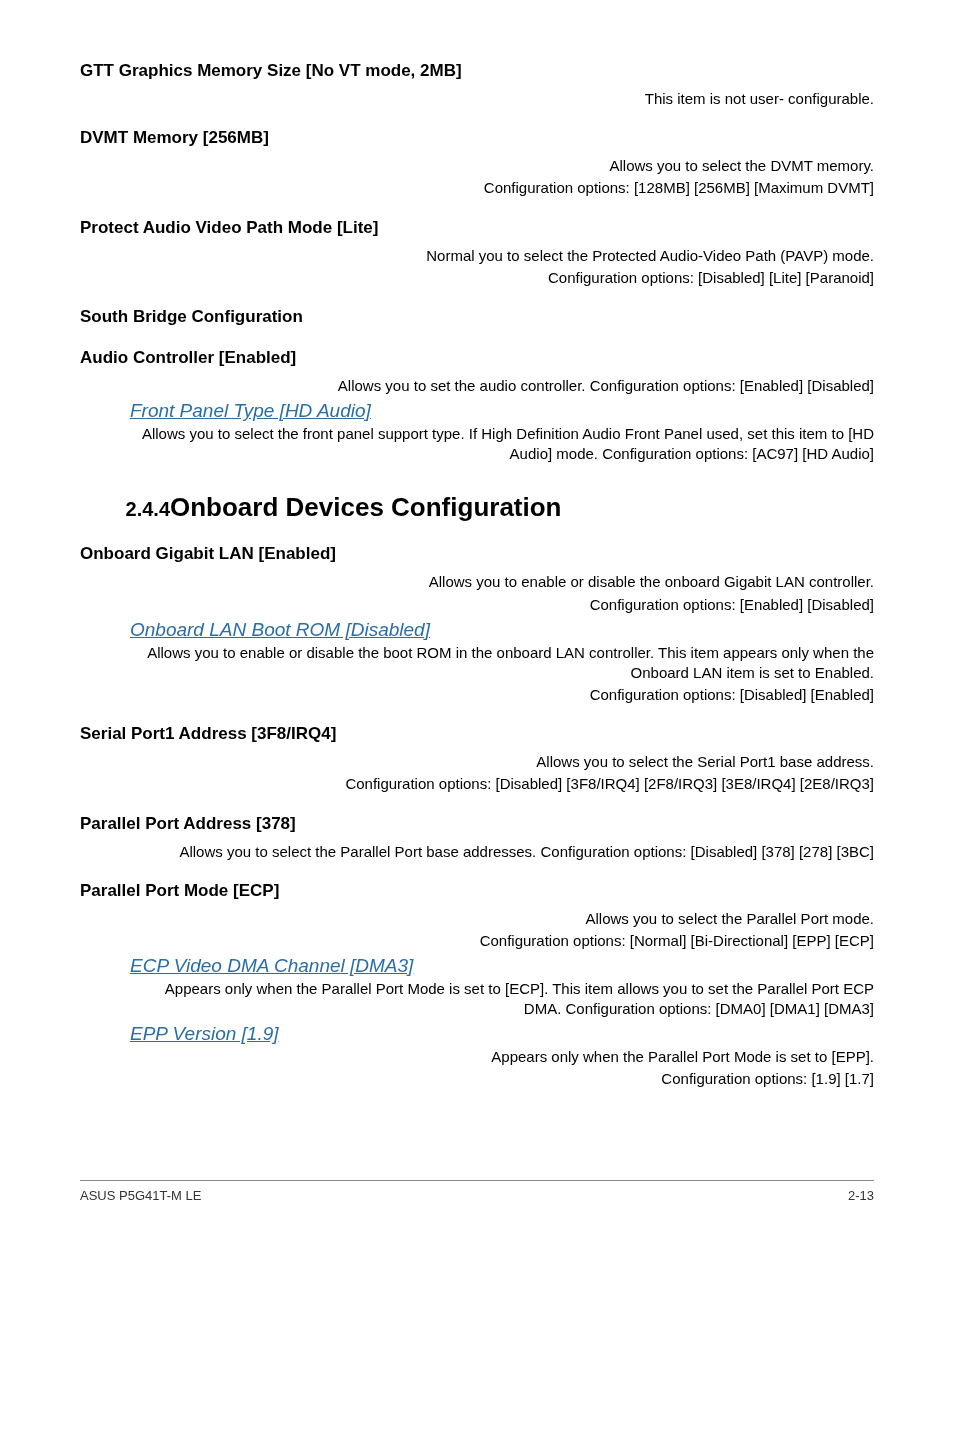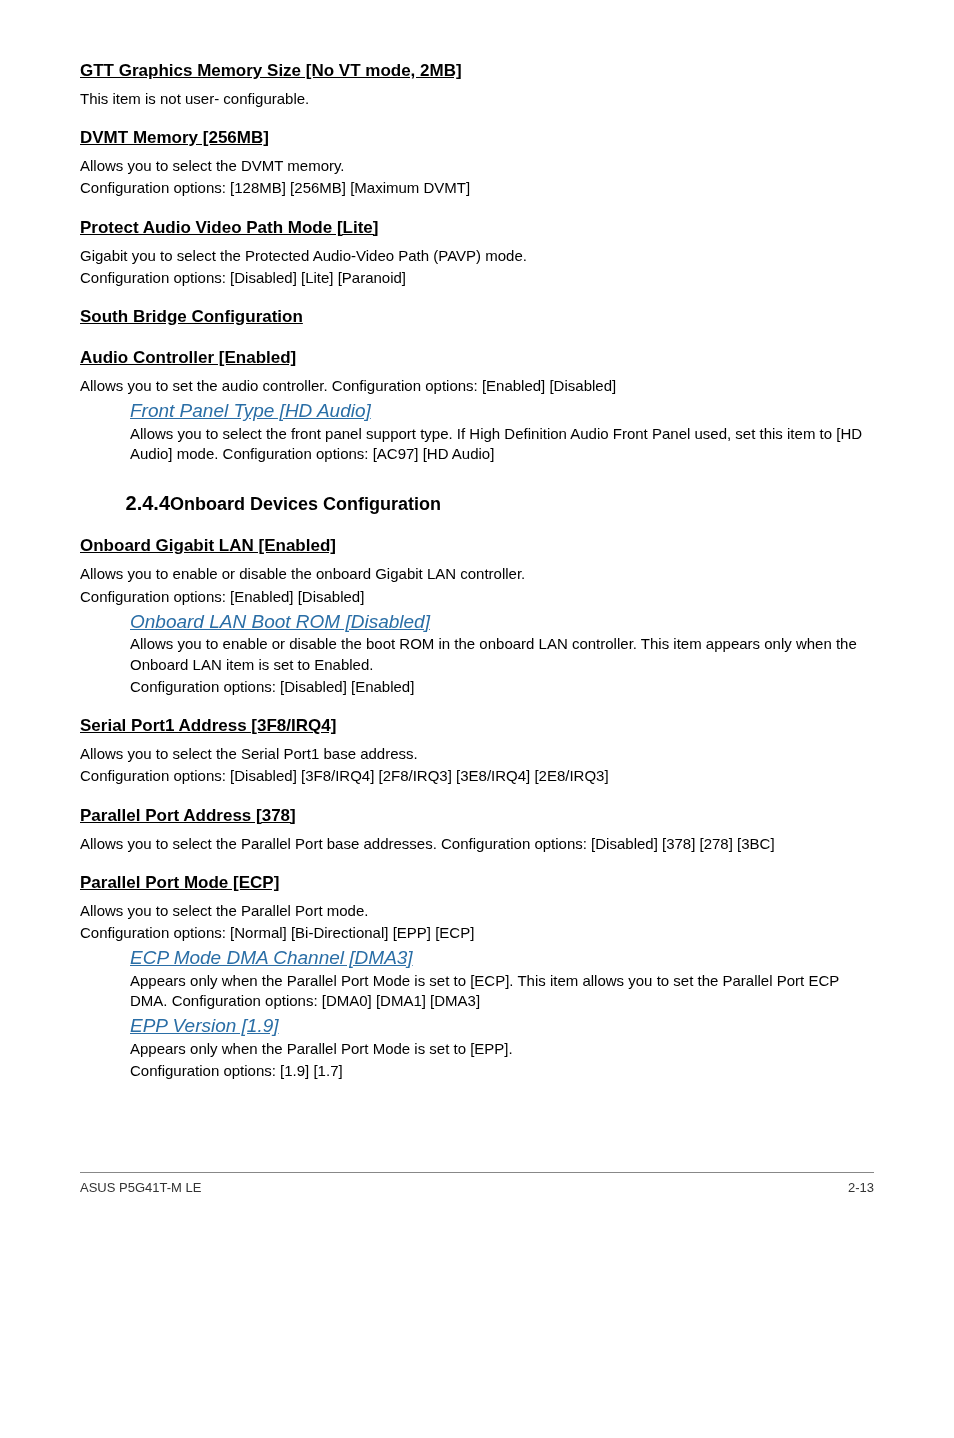--- a/index.html
+++ b/index.html
@@ -11,26 +11,26 @@
     margin: 0 auto;
     padding: 60px 80px 40px 80px;
     font-size: 15px;
     line-height: 1.35;
   }
   h2.section-head {
     font-size: 17px;
     font-weight: bold;
     margin-top: 18px;
     margin-bottom: 6px;
-    text-decoration: underline;
   }
   h2.section-head.first { margin-top: 0; }
   p.body-text {
     font-size: 15px;
     margin-bottom: 2px;
+    text-align: right;
   }
   .sub-block {
     padding-left: 50px;
     margin-top: 2px;
   }
   .sub-title {
     color: #2a6ea6;
     font-style: italic;
     font-size: 19px;
     text-decoration: underline;
@@ -43,21 +43,21 @@
     margin-top: 26px;
     margin-bottom: 10px;
     text-align: right;
   }
   .numbered-row .num {
     font-size: 20px;
     font-weight: bold;
     width: 90px;
   }
   .numbered-row .title {
-    font-size: 18px;
+    font-size: 26px;
     font-weight: bold;
   }
   .footer {
     display: flex;
     justify-content: space-between;
     border-top: 1px solid #888;
     margin-top: 90px;
     padding-top: 6px;
     font-size: 13px;
     color: #333;
@@ -68,21 +68,21 @@
 <body>
 
 <h2 class="section-head first">GTT Graphics Memory Size [No VT mode, 2MB]</h2>
 <p class="body-text">This item is not user- configurable.</p>
 
 <h2 class="section-head">DVMT Memory [256MB]</h2>
 <p class="body-text">Allows you to select the DVMT memory.</p>
 <p class="body-text">Configuration options: [128MB] [256MB] [Maximum DVMT]</p>
 
 <h2 class="section-head">Protect Audio Video Path Mode [Lite]</h2>
-<p class="body-text">Gigabit you to select the Protected Audio-Video Path (PAVP) mode.</p>
+<p class="body-text">Normal you to select the Protected Audio-Video Path (PAVP) mode.</p>
 <p class="body-text">Configuration options: [Disabled] [Lite] [Paranoid]</p>
 
 <h2 class="section-head">South Bridge Configuration</h2>
 
 <h2 class="section-head">Audio Controller [Enabled]</h2>
 <p class="body-text">Allows you to set the audio controller. Configuration options: [Enabled] [Disabled]</p>
 <div class="sub-block">
   <p class="sub-title">Front Panel Type [HD Audio]</p>
   <p class="body-text">Allows you to select the front panel support type. If High Definition Audio Front Panel used, set this item to [HD Audio] mode. Configuration options: [AC97] [HD Audio]</p>
 </div>
@@ -105,21 +105,21 @@
 <p class="body-text">Allows you to select the Serial Port1 base address.</p>
 <p class="body-text">Configuration options: [Disabled] [3F8/IRQ4] [2F8/IRQ3] [3E8/IRQ4] [2E8/IRQ3]</p>
 
 <h2 class="section-head">Parallel Port Address [378]</h2>
 <p class="body-text">Allows you to select the Parallel Port base addresses. Configuration options: [Disabled] [378] [278] [3BC]</p>
 
 <h2 class="section-head">Parallel Port Mode [ECP]</h2>
 <p class="body-text">Allows you to select the Parallel Port mode.</p>
 <p class="body-text">Configuration options: [Normal] [Bi-Directional] [EPP] [ECP]</p>
 <div class="sub-block">
-  <p class="sub-title">ECP Mode DMA Channel [DMA3]</p>
+  <p class="sub-title">ECP Video DMA Channel [DMA3]</p>
   <p class="body-text">Appears only when the Parallel Port Mode is set to [ECP]. This item allows you to set the Parallel Port ECP DMA. Configuration options: [DMA0] [DMA1] [DMA3]</p>
   <p class="sub-title">EPP Version [1.9]</p>
   <p class="body-text">Appears only when the Parallel Port Mode is set to [EPP].</p>
   <p class="body-text">Configuration options: [1.9] [1.7]</p>
 </div>
 
 <div class="footer">
   <span>ASUS P5G41T-M LE</span>
   <span>2-13</span>
 </div>

